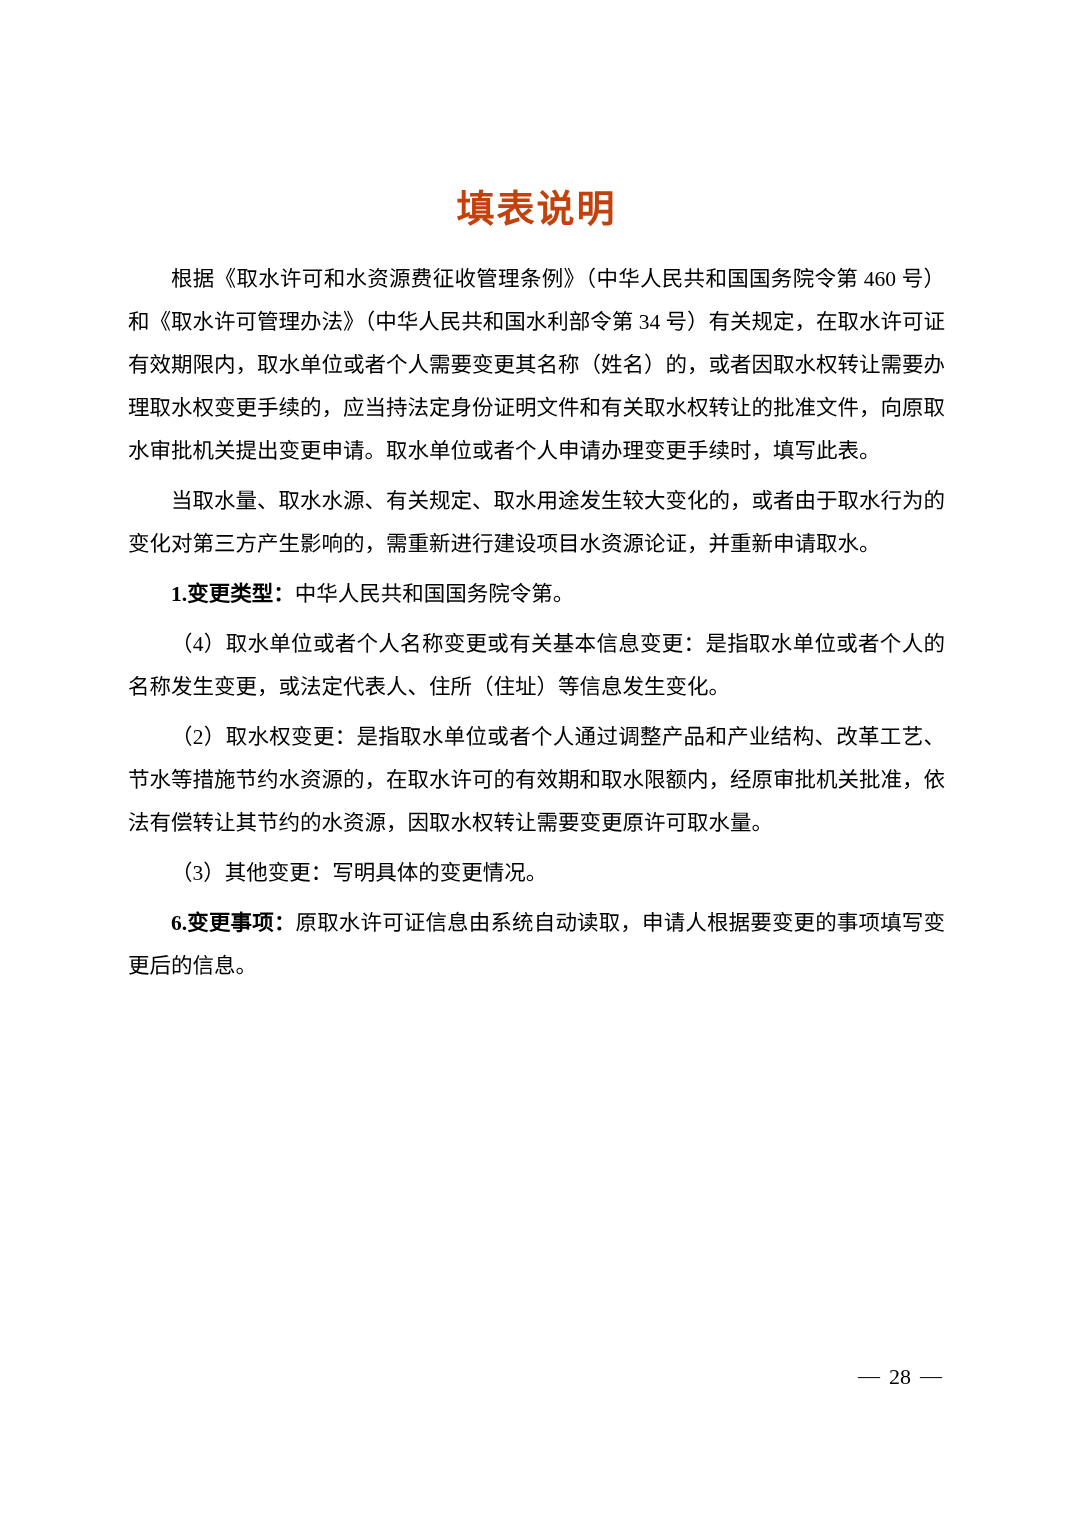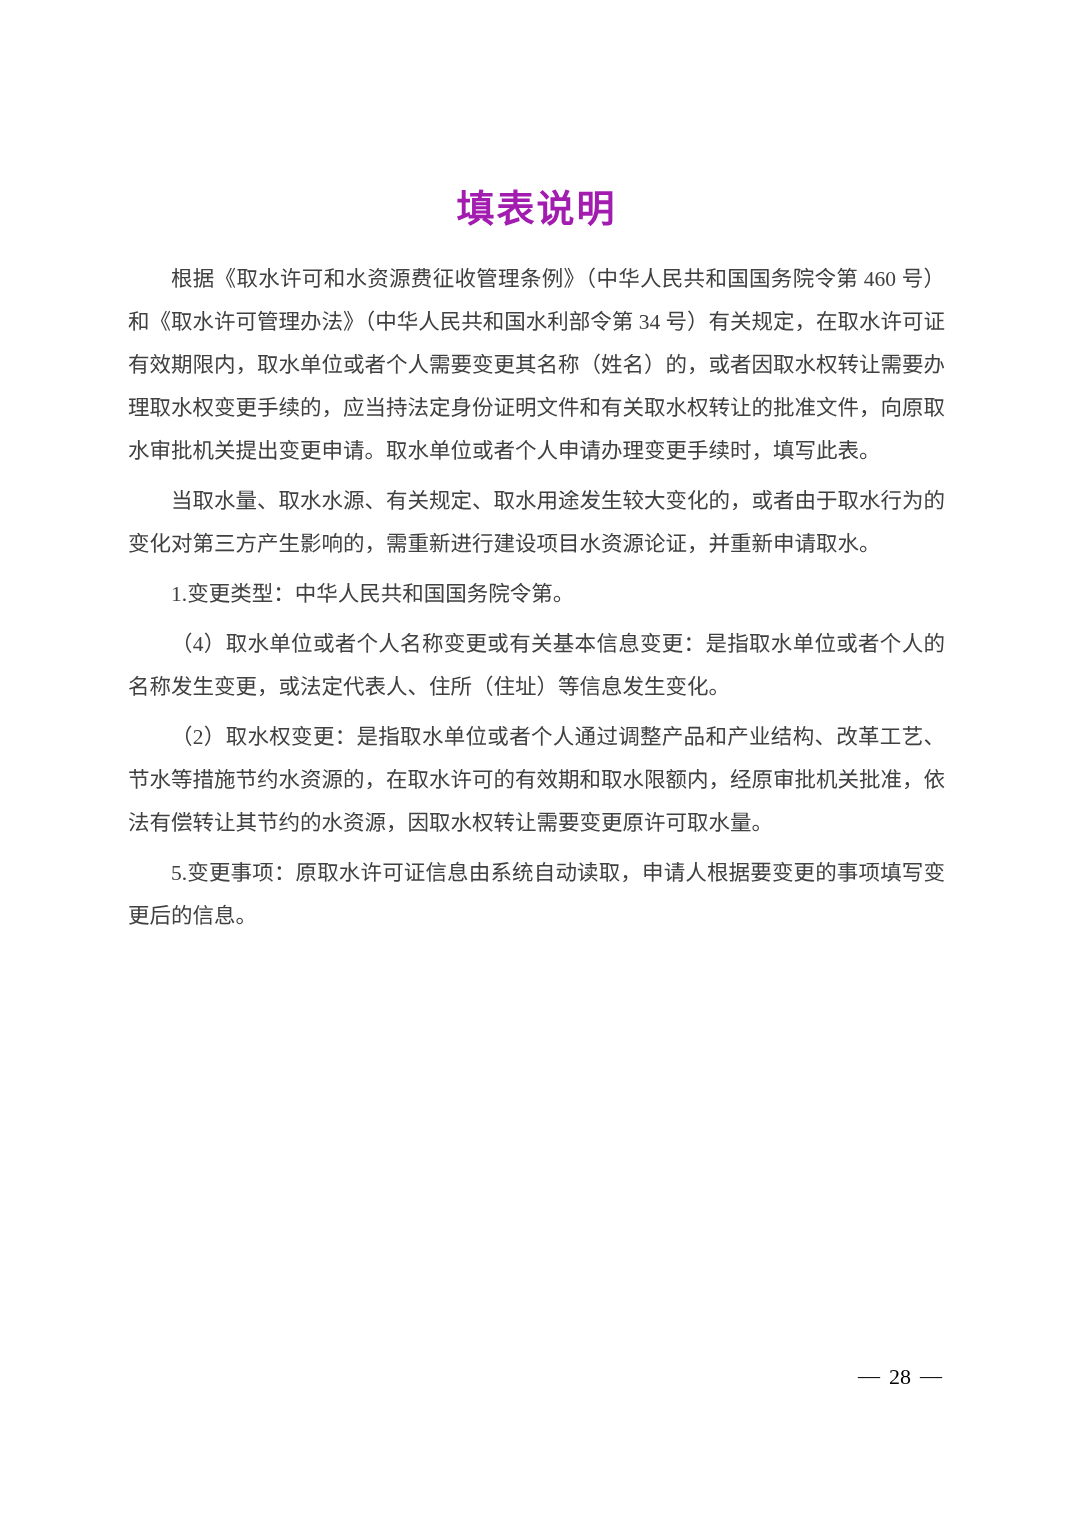--- a/index.html
+++ b/index.html
@@ -22,36 +22,36 @@
     box-sizing: border-box;
   }
   .doc-title {
     margin: 0;
     font-family: "Liberation Sans", "DejaVu Sans", sans-serif;
     font-weight: bold;
     font-size: 38px;
     line-height: 46px;
     text-align: center;
     letter-spacing: 2px;
-    color: #a21caf;
+    color: #c2410c;
   }
   .doc-body {
     margin-top: 26px;
     font-size: 21.5px;
-    color: #404040;
+    color: #000000;
   }
   .doc-body p.para {
     margin: 0 0 7px 0;
     line-height: 43px;
     text-align: justify;
     text-indent: 2em;
     word-break: break-all;
   }
   .doc-body p.para span.bold {
-    font-weight: normal;
+    font-weight: bold;
   }
   .page-number {
     position: absolute;
     top: 1363px;
     right: 133px;
     font-size: 22px;
     line-height: 28px;
     color: #000000;
     display: inline-flex;
     align-items: center;
@@ -68,21 +68,22 @@
 
 <div class="page">
   <div class="content">
     <h1 class="doc-title">填表说明</h1>
     <div class="doc-body" id="doc-body">
         <p class="para"><span>根据《取水许可和水资源费征收管理条例》（中华人民共和国国务院令第 460 号）和《取水许可管理办法》（中华人民共和国水利部令第 34 号）有关规定，在取水许可证有效期限内，取水单位或者个人需要变更其名称（姓名）的，或者因取水权转让需要办理取水权变更手续的，应当持法定身份证明文件和有关取水权转让的批准文件，向原取水审批机关提出变更申请。取水单位或者个人申请办理变更手续时，填写此表。</span></p>
         <p class="para"><span>当取水量、取水水源、有关规定、取水用途发生较大变化的，或者由于取水行为的变化对第三方产生影响的，需重新进行建设项目水资源论证，并重新申请取水。</span></p>
         <p class="para"><span class="bold">1.变更类型：</span><span>中华人民共和国国务院令第。</span></p>
         <p class="para"><span>（4）取水单位或者个人名称变更或有关基本信息变更：是指取水单位或者个人的名称发生变更，或法定代表人、住所（住址）等信息发生变化。</span></p>
         <p class="para"><span>（2）取水权变更：是指取水单位或者个人通过调整产品和产业结构、改革工艺、节水等措施节约水资源的，在取水许可的有效期和取水限额内，经原审批机关批准，依法有偿转让其节约的水资源，因取水权转让需要变更原许可取水量。</span></p>
-        <p class="para"><span class="bold">5.变更事项：</span><span>原取水许可证信息由系统自动读取，申请人根据要变更的事项填写变更后的信息。</span></p>
+        <p class="para"><span>（3）其他变更：写明具体的变更情况。</span></p>
+        <p class="para"><span class="bold">6.变更事项：</span><span>原取水许可证信息由系统自动读取，申请人根据要变更的事项填写变更后的信息。</span></p>
       </div>
   </div>
   <div class="page-number">
     <span class="dash">—</span>
     <span class="num">28</span>
     <span class="dash">—</span>
   </div>
 </div>
 
 </body></html>

